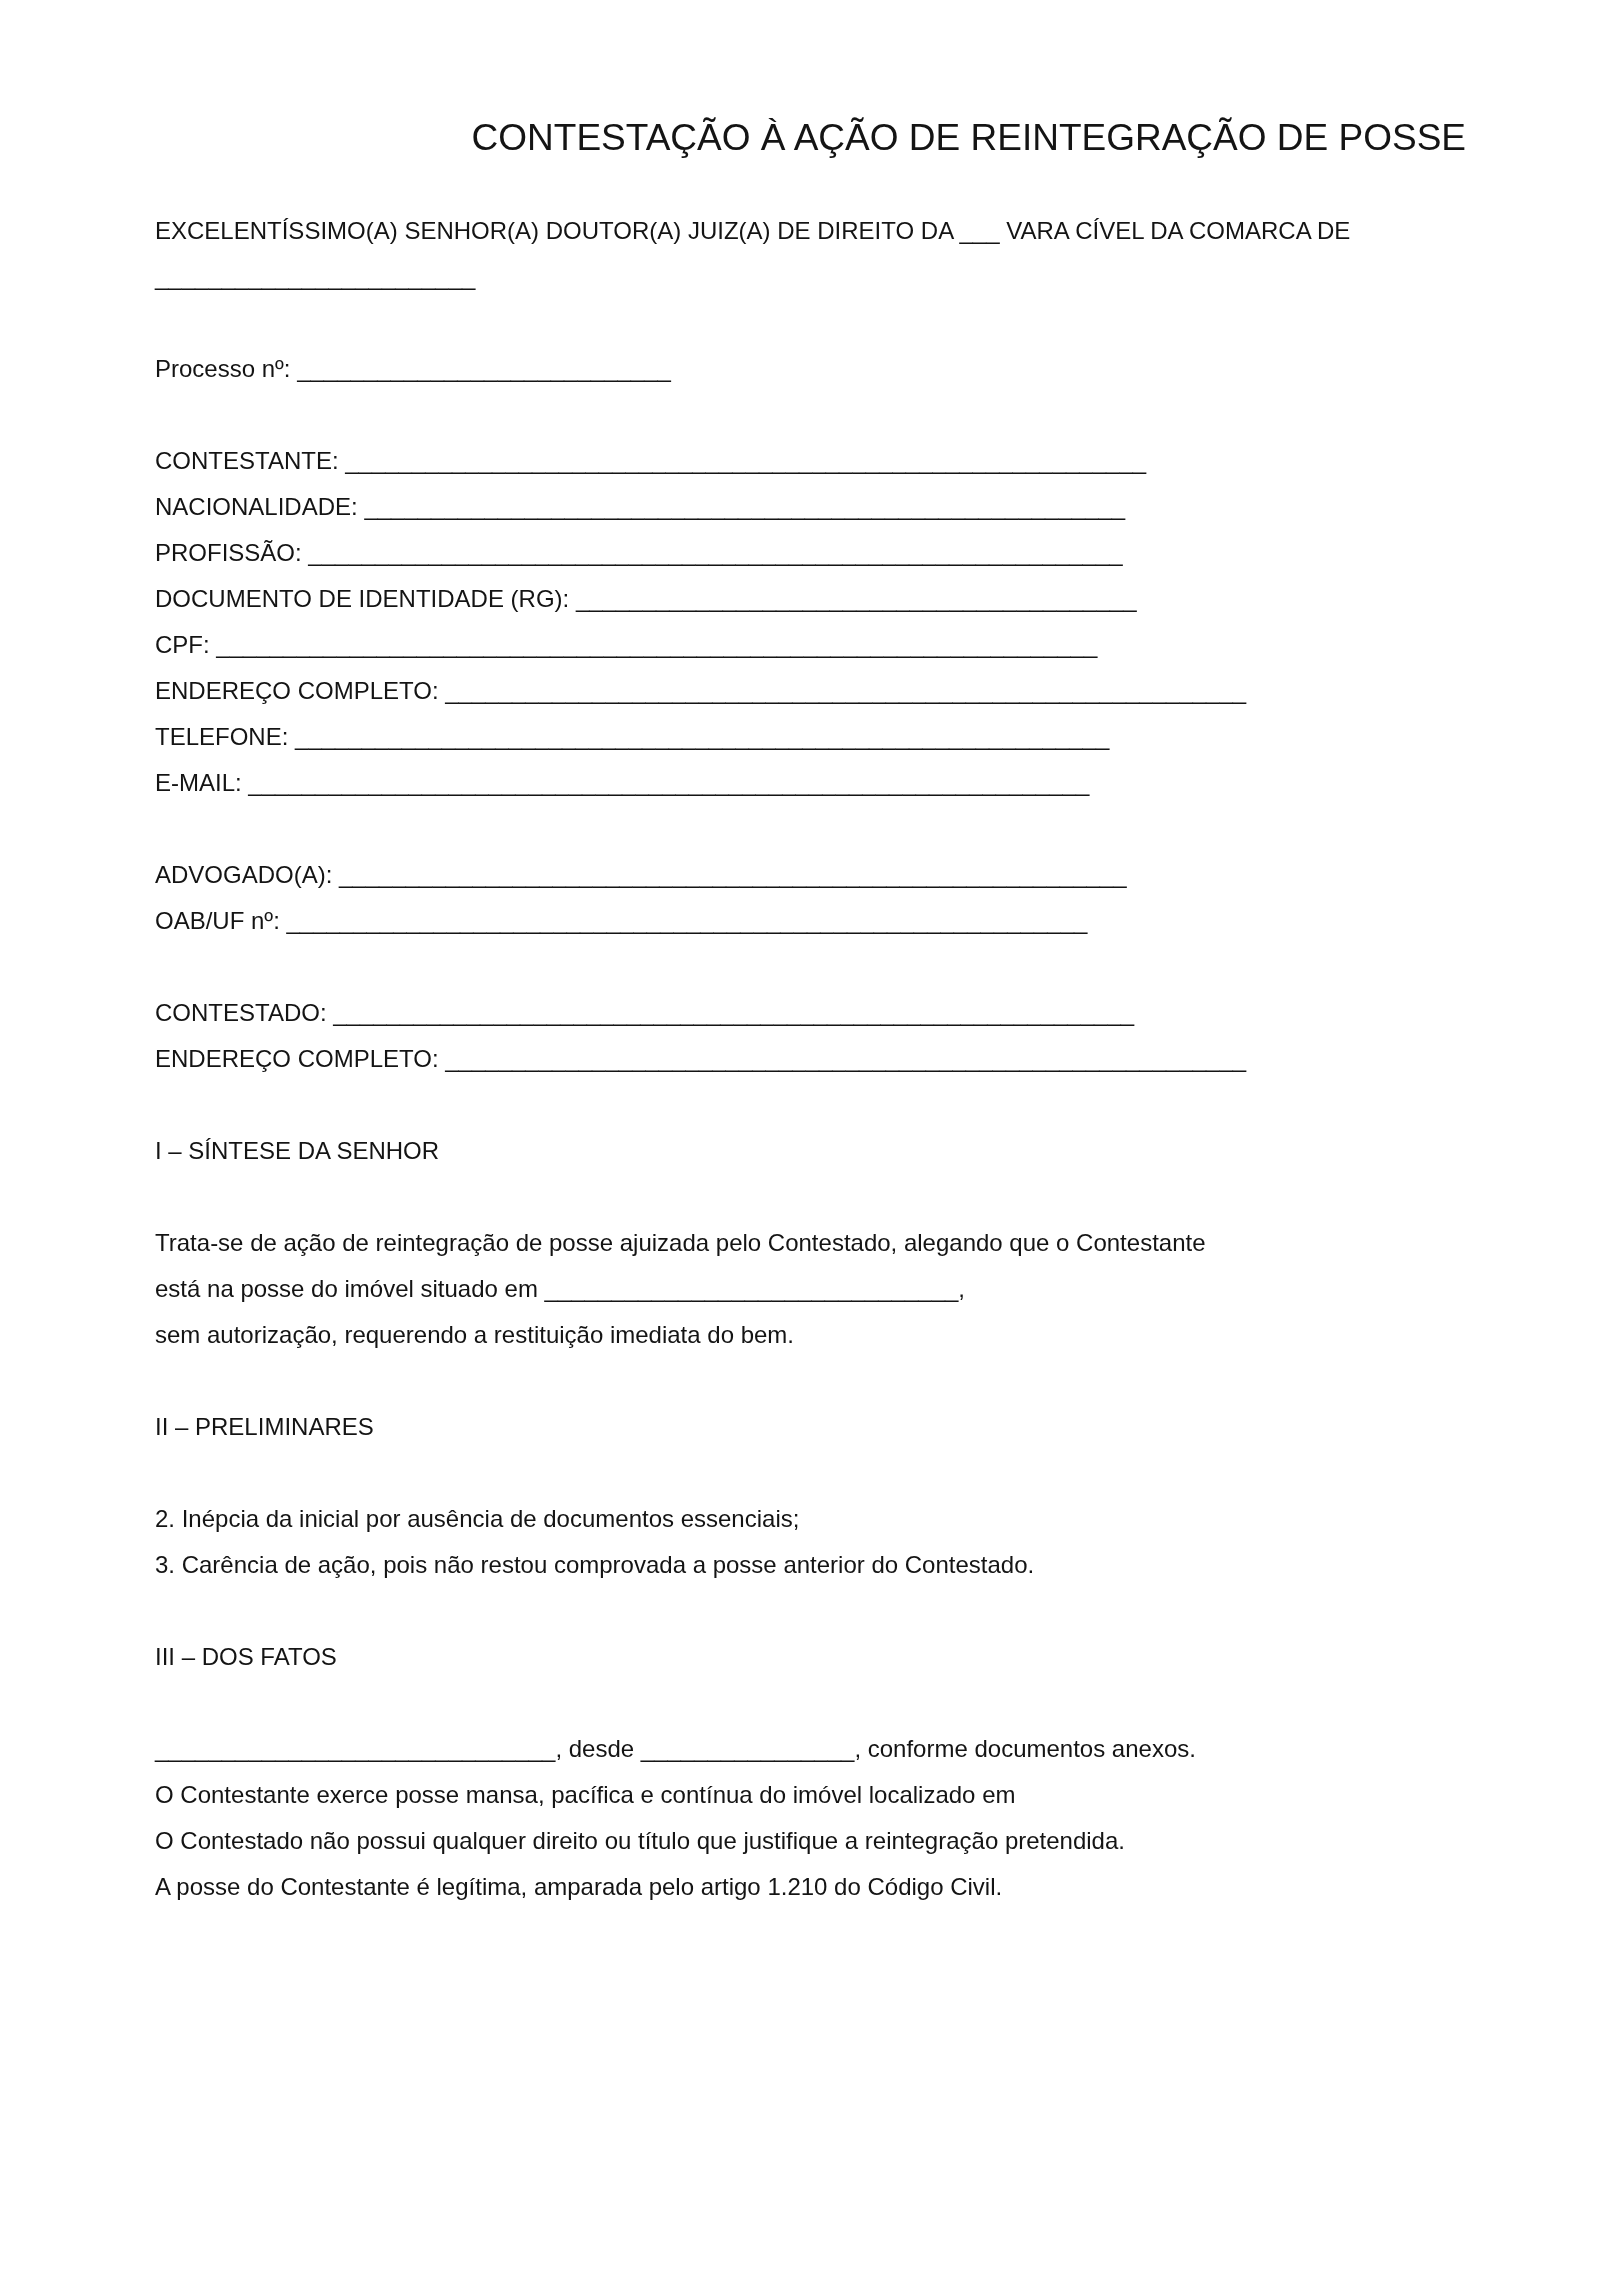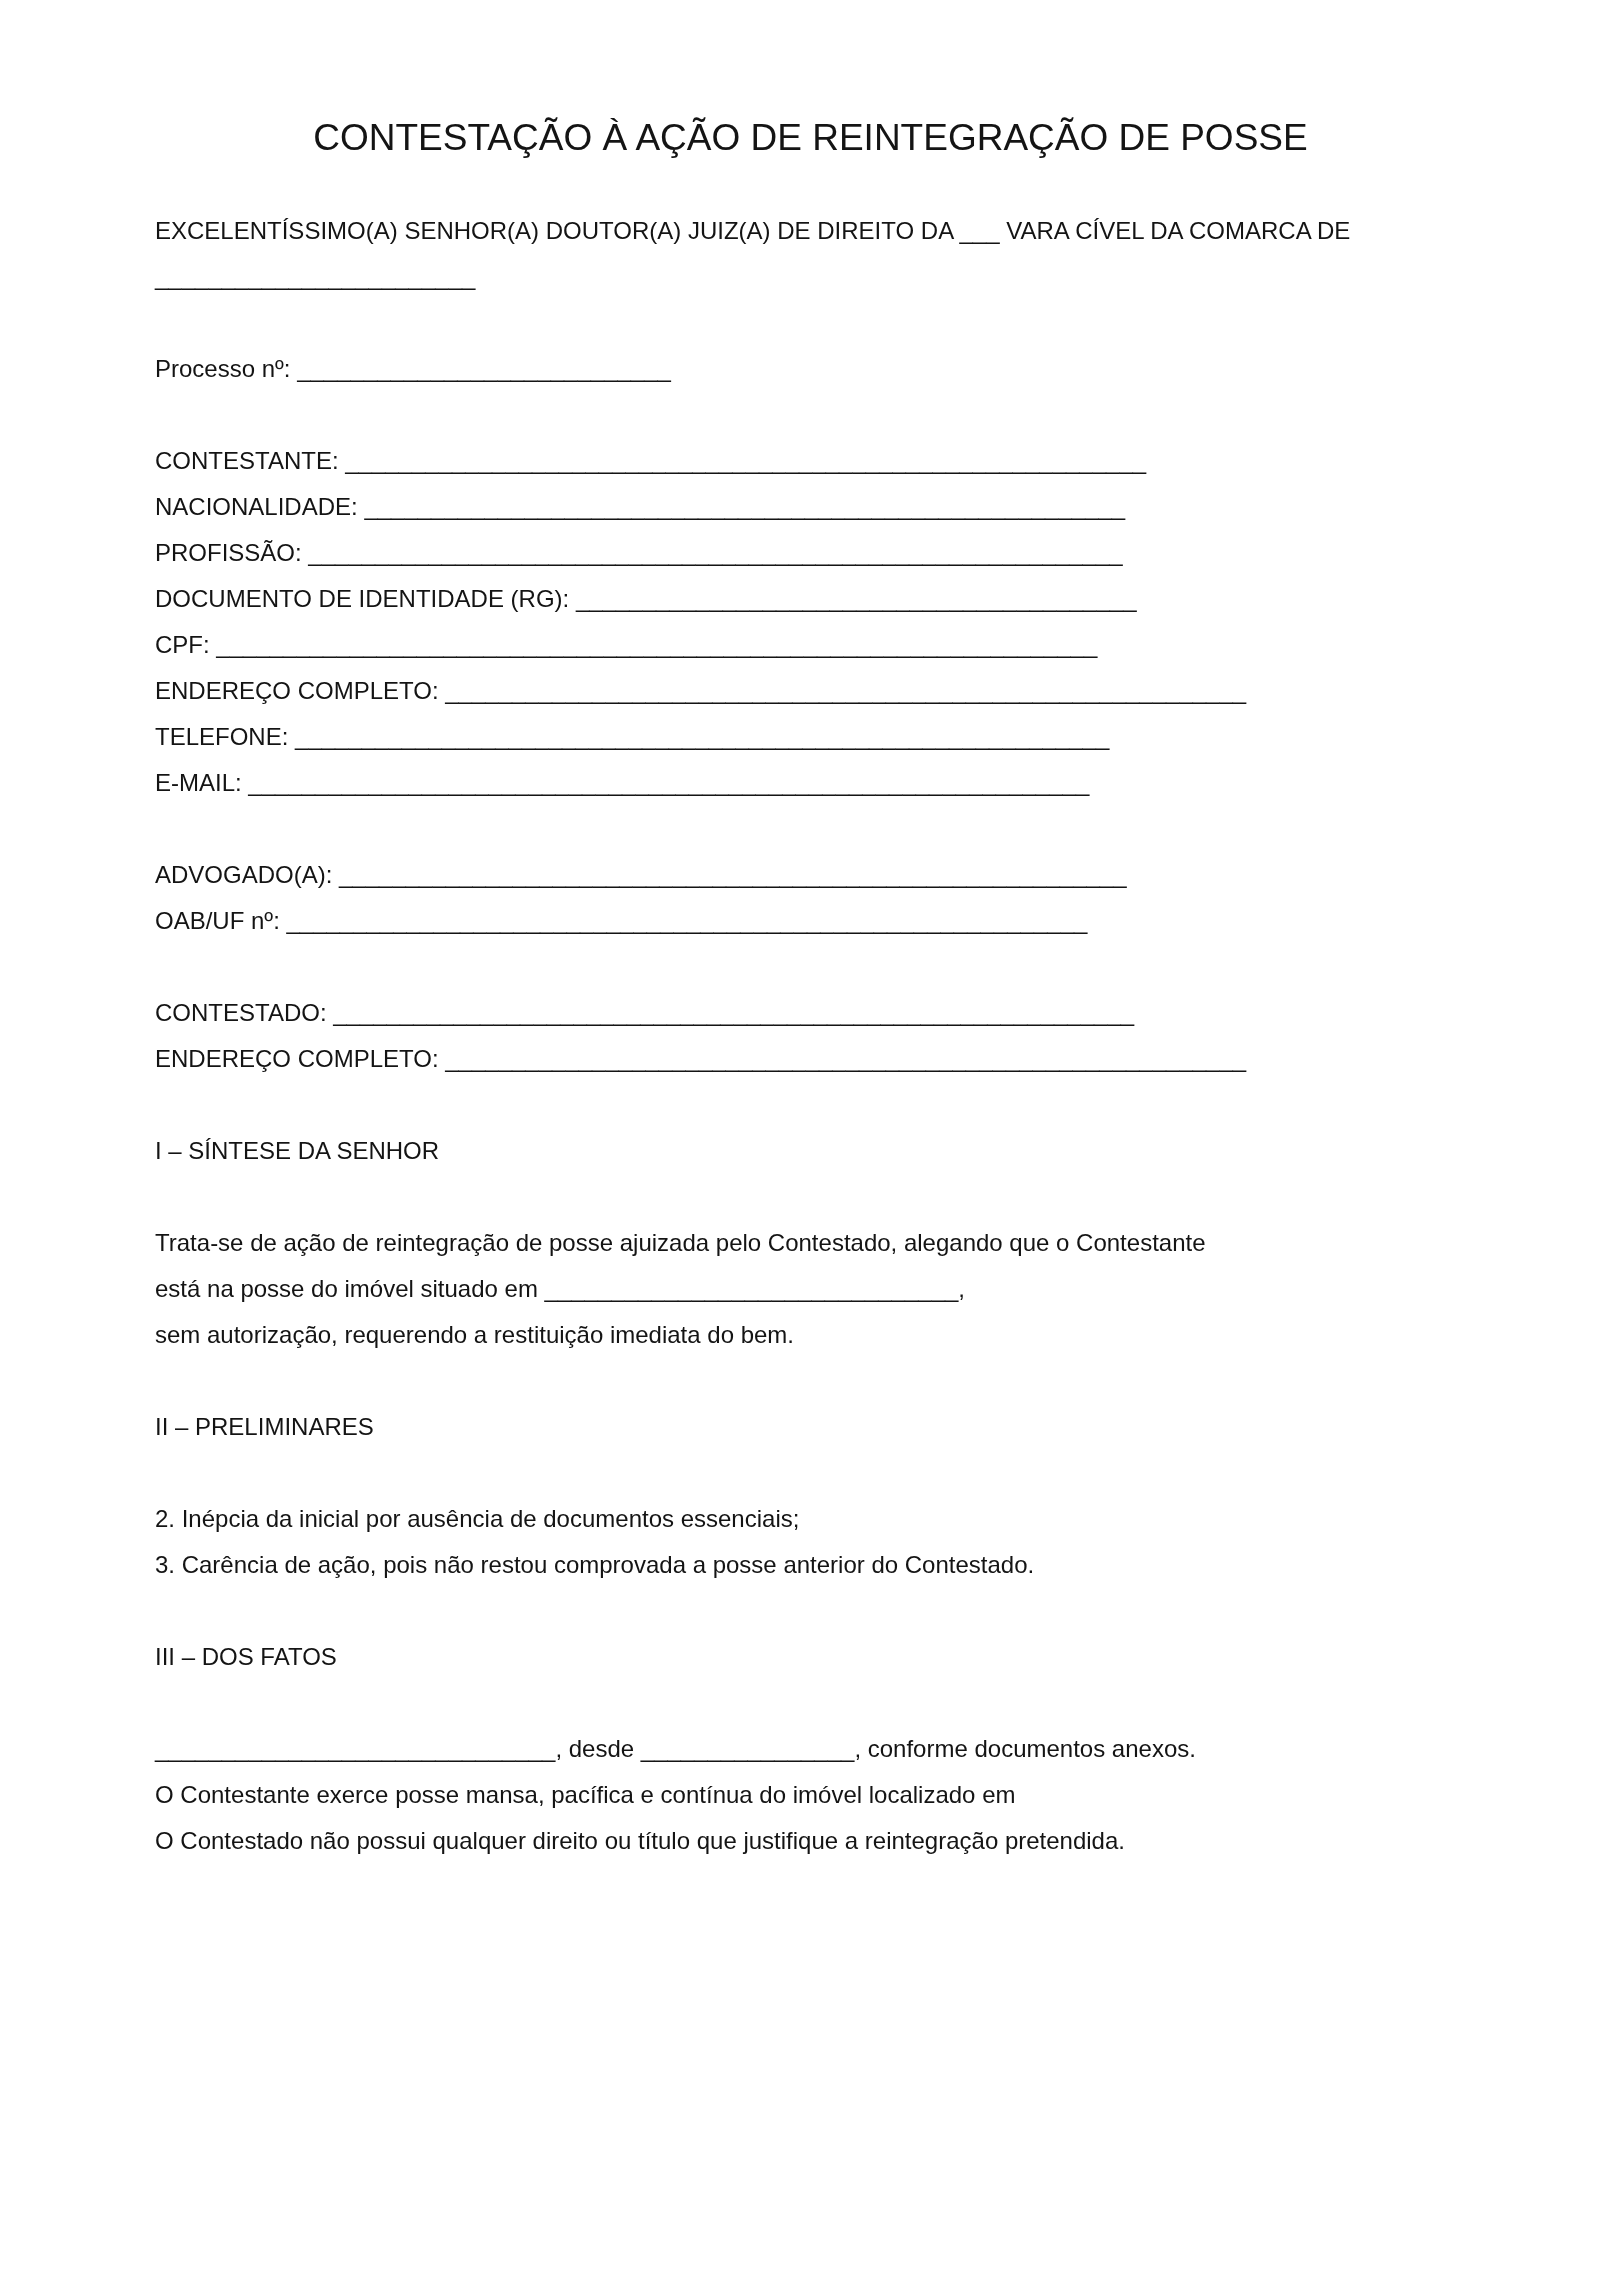--- a/index.html
+++ b/index.html
@@ -13,21 +13,21 @@
     height: 2293px;
     background: #ffffff;
     color: #141414;
     font-family: "Liberation Sans", "DejaVu Sans", sans-serif;
     box-sizing: border-box;
     padding: 110px 39px 0 155px;
     overflow: hidden;
   }
   .title {
     width: 1311px;
-    text-align: center;
+    text-align: right;
     font-size: 37px;
     line-height: 55px;
     margin-bottom: 43px;
     white-space: nowrap;
   }
   .para {
     margin: 0 0 46px 0;
   }
   .para:last-child {
     margin-bottom: 0;
@@ -95,16 +95,17 @@
   </div>
 
   <div class="para">
     <div class="line">III – DOS FATOS</div>
   </div>
 
   <div class="para">
     <div class="line">______________________________, desde ________________, conforme documentos anexos.</div>
     <div class="line">O Contestante exerce posse mansa, pacífica e contínua do imóvel localizado em</div>
     <div class="line">O Contestado não possui qualquer direito ou título que justifique a reintegração pretendida.</div>
+    <div class="line">A posse do Contestante é legítima, amparada pelo artigo 1.210 do Código Civil.</div>
   </div>
 
 </div>
 
 
 </body></html>

